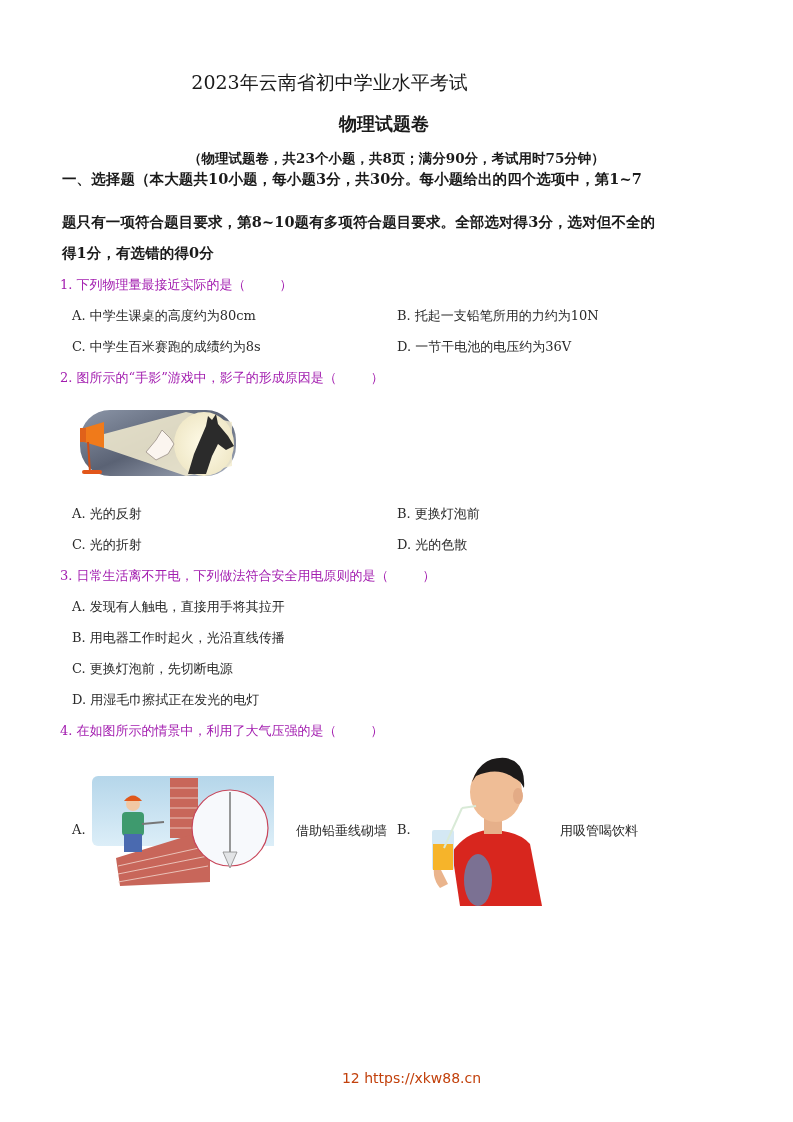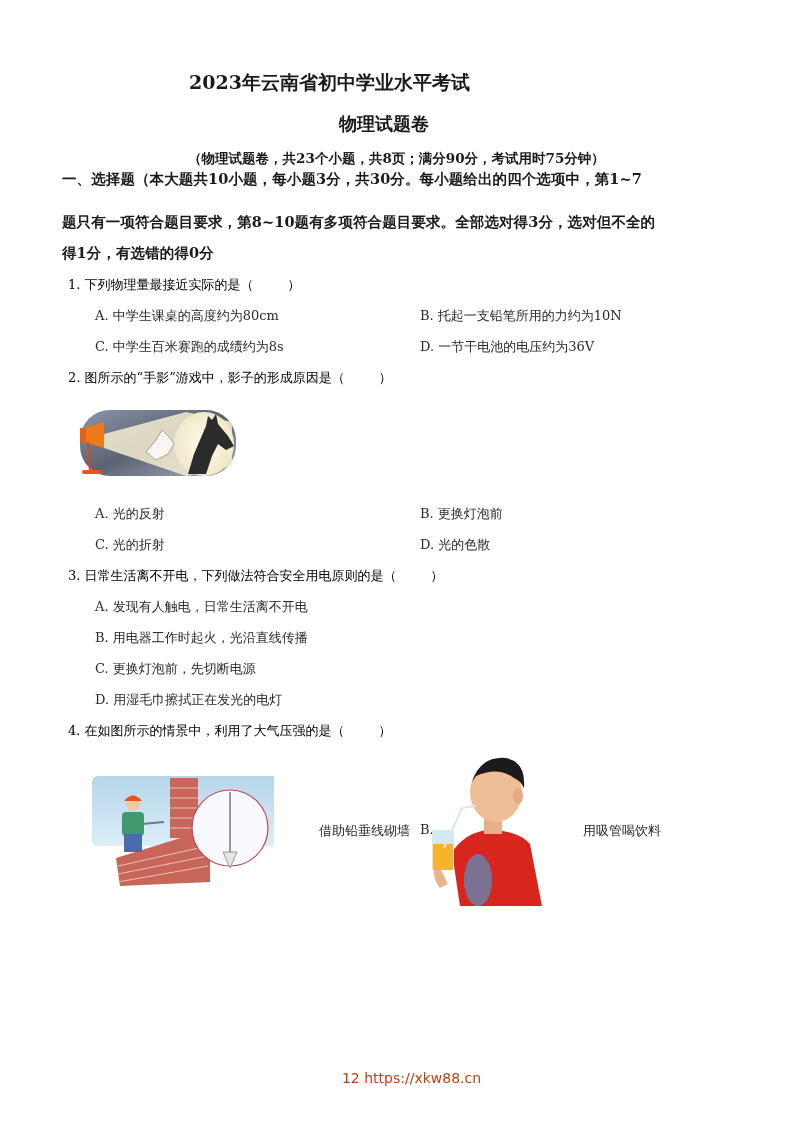--- a/index.html
+++ b/index.html
@@ -1,24 +1,24 @@
 <!DOCTYPE html>
 <html><head>
 <meta charset="utf-8">
 <style>
   html, body { margin: 0; padding: 0; background: #ffffff; }
   body { width: 793px; height: 1122px; position: relative; overflow: hidden;
          font-family: "DejaVu Serif", "Liberation Serif", serif; color: #1a1a1a; }
   .abs { position: absolute; white-space: nowrap; }
-  .title { left: 0; width: 659px; text-align: center; font-weight: bold; font-size: 19px; }
+  .title { left: 0; width: 659px; text-align: center; font-weight: normal; font-size: 19px; }
   .subtitle { left: 0; width: 768px; text-align: center; font-weight: bold; font-size: 18px; }
   .note { left: 0; width: 793px; text-align: center; font-weight: bold; font-size: 13.5px; }
   .sec { left: 62px; font-weight: bold; font-size: 14.5px; letter-spacing: 0.1px; }
-  .q { left: 68px; font-size: 13px; color: #000000; }
-  .opt { font-size: 13px; color: #2a2a2a; margin-left: 23px; }
+  .q { left: 60px; font-size: 13px; color: #a21caf; }
+  .opt { font-size: 13px; color: #2a2a2a; }
   .optL { left: 72px; }
   .optR { left: 397px; }
   .fig { position: absolute; }
   .footer { left: 15px; width: 793px; text-align: center; font-family: "DejaVu Sans", "Liberation Sans", sans-serif;
             font-size: 14px; color: #c2410c; }
   .paren { display: inline-block; width: 34px; }
 </style>
 </head>
 <body>
 
@@ -71,21 +71,21 @@
 </div>
 
 <div class="abs opt optL" style="top:505px;">A. 光的反射</div>
 <div class="abs opt optR" style="top:505px;">B. 更换灯泡前</div>
 <div class="abs opt optL" style="top:536px;">C. 光的折射</div>
 <div class="abs opt optR" style="top:536px;">D. 光的色散</div>
 
 <div class="abs q" style="top:567px;">
   <span>3. 日常生活离不开电，下列做法符合安全用电原则的是（</span><span class="paren"></span><span>）</span>
 </div>
-<div class="abs opt optL" style="top:598px;">A. 发现有人触电，日常生活离不开电</div>
+<div class="abs opt optL" style="top:598px;">A. 发现有人触电，直接用手将其拉开</div>
 <div class="abs opt optL" style="top:629px;">B. 用电器工作时起火，光沿直线传播</div>
 <div class="abs opt optL" style="top:660px;">C. 更换灯泡前，先切断电源</div>
 <div class="abs opt optL" style="top:691px;">D. 用湿毛巾擦拭正在发光的电灯</div>
 
 <div class="abs q" style="top:722px;">
   <span>4. 在如图所示的情景中，利用了大气压强的是（</span><span class="paren"></span><span>）</span>
 </div>
 
 <div class="abs opt" style="left:72px; top:822px;">A.</div>
 

